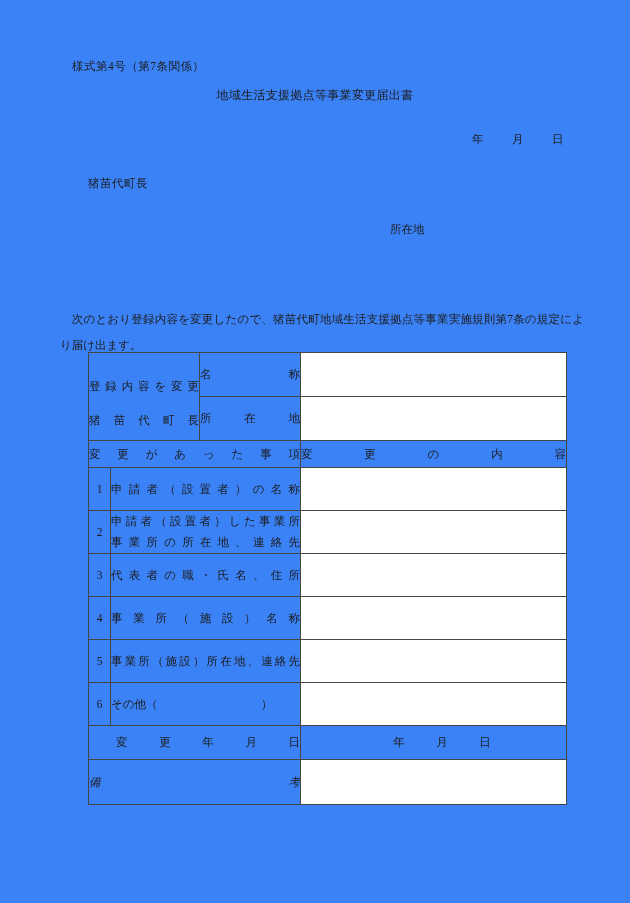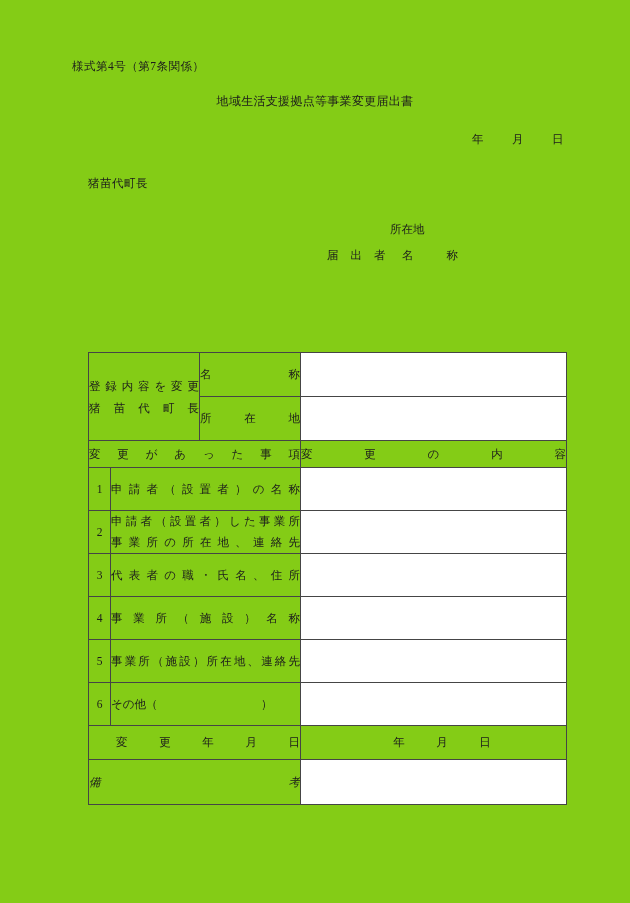--- a/index.html
+++ b/index.html
@@ -4,37 +4,37 @@
 <style>
   html, body {
     margin: 0;
     padding: 0;
     background: #ffffff;
   }
   .page {
     position: relative;
     width: 630px;
     height: 903px;
-    background: #84cc16;
+    background: #3b82f6;
     font-family: "Liberation Serif", "DejaVu Serif", serif;
     color: #1c1c1c;
     font-size: 11.5px;
     overflow: hidden;
   }
   .form-number {
     position: absolute;
     left: 72px;
     top: 59px;
     letter-spacing: 0.5px;
   }
   .doc-title {
     position: absolute;
     left: 0;
     right: 0;
-    top: 93px;
+    top: 87px;
     text-align: center;
     font-size: 12px;
     letter-spacing: 0.3px;
   }
   .date-top {
     position: absolute;
     top: 132px;
     right: 58px;
     letter-spacing: 8.5px;
   }
@@ -82,20 +82,21 @@
   .tr-header td { height: 26px; }
   .item-row td { height: 42px; }
   .tr-date td { height: 33px; padding-left: 27px; }
   .tr-remarks td { height: 44px; font-style: italic; }
 
   .office-label { padding: 0 5px; line-height: 22px; }
   .office-label div {
     text-align: justify;
     text-align-last: justify;
     white-space: nowrap;
+    margin-top: 12px;
   }
   .sub-label {
     padding: 0 7px;
     text-align: justify;
     text-align-last: justify;
     white-space: nowrap;
   }
   .col-head {
     text-align: justify;
     text-align-last: justify;
@@ -139,26 +140,23 @@
 
   <div class="date-top">年　月　日</div>
 
   <div class="addressee">猪苗代町長</div>
 
   <div class="applicant">
     <div class="row">
       <span class="lab"></span>
       <span>所在地</span>
     </div>
-    <div class="row">
-      <span class="lab lab-notifier">届出者</span>
-      <span class="field-name">名称</span>
-    </div>
   </div>
 
+  <div class="paragraph">　次のとおり登録内容を変更したので、猪苗代町地域生活支援拠点等事業実施規則第7条の規定により届け出ます。</div>
 
   <table class="change-table">
     <colgroup>
       <col style="width:22px">
       <col style="width:89px">
       <col style="width:101px">
       <col>
     </colgroup>
     <tbody id="table-body">
       <tr class="tr-name">

